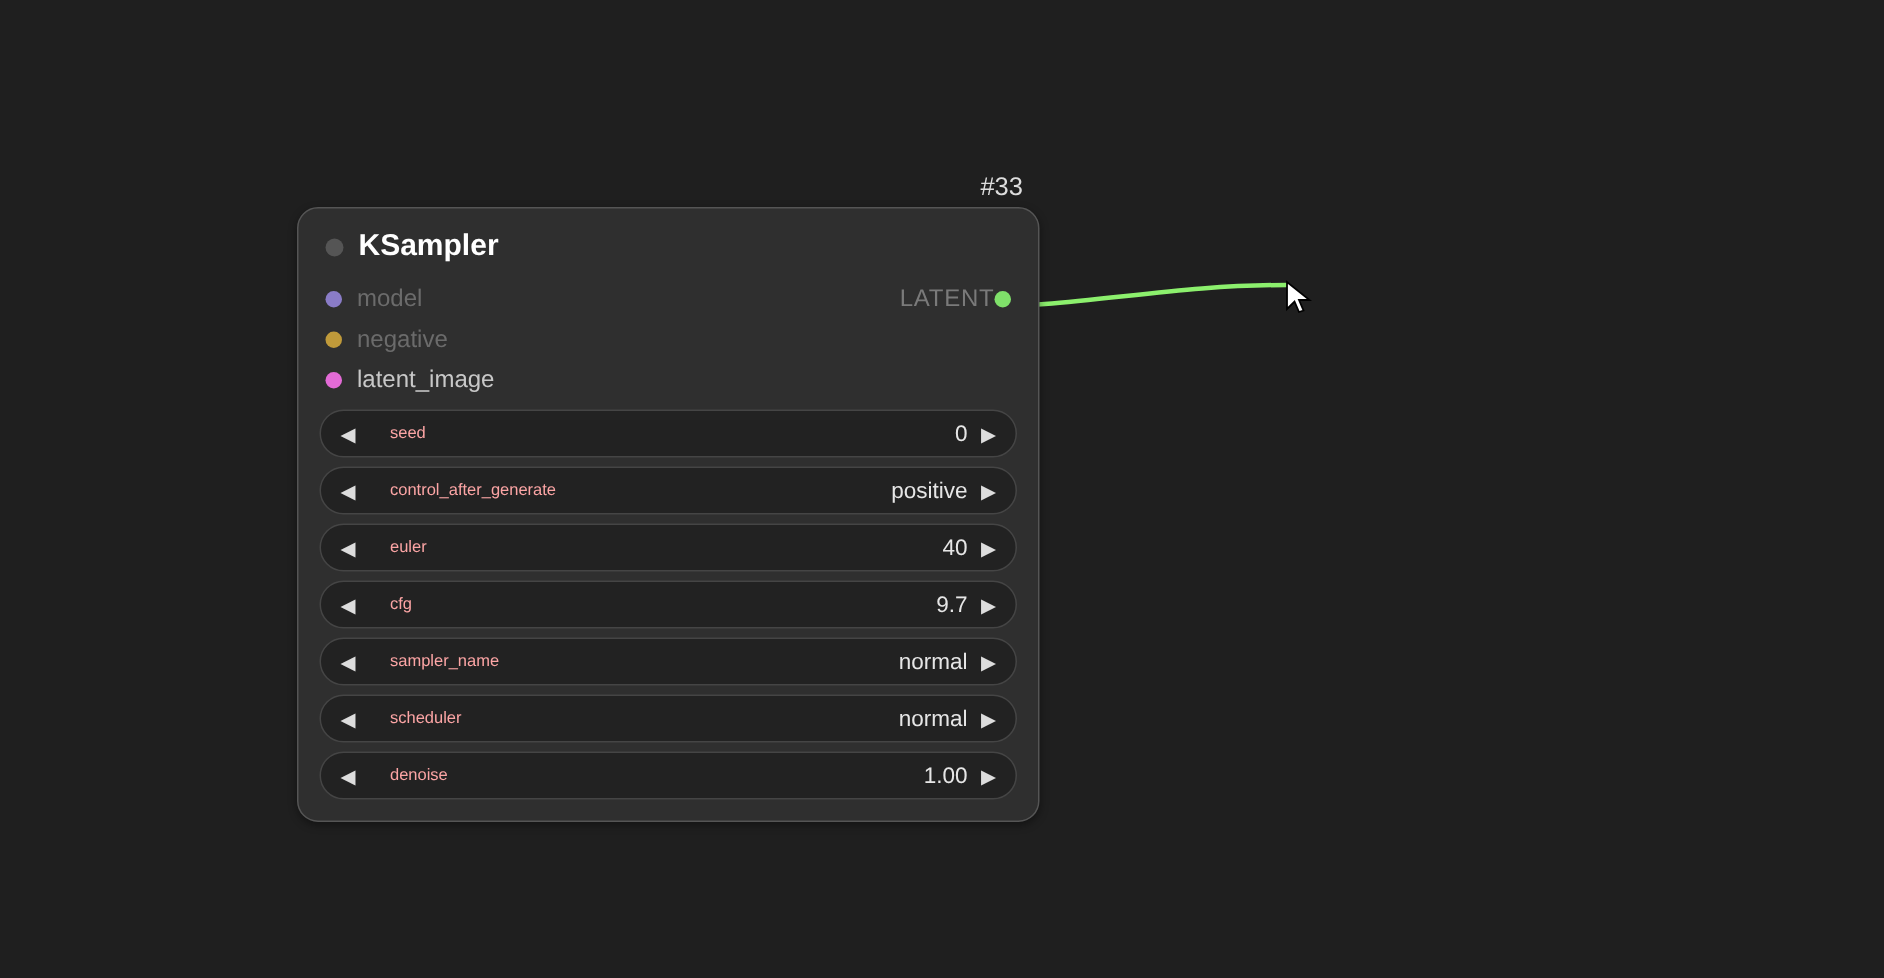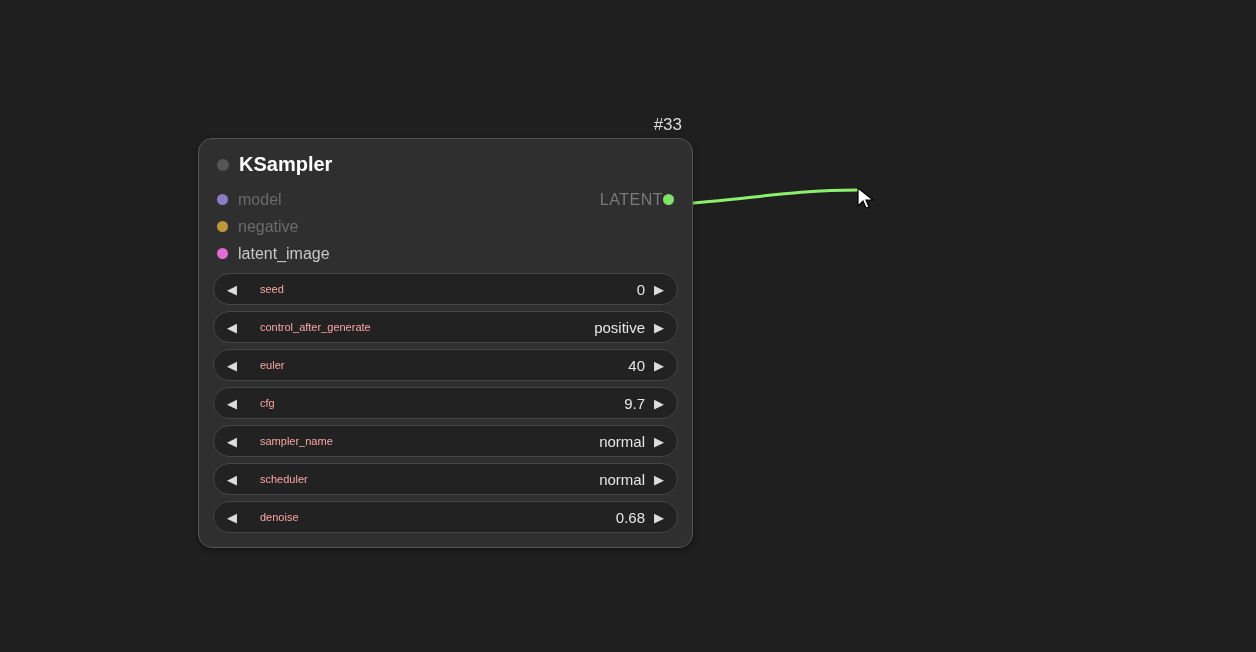--- a/index.html
+++ b/index.html
@@ -191,21 +191,21 @@
         <span class="arrow">◀</span>
         <span class="wlabel">scheduler</span>
         <span class="spacer"></span>
         <span class="wvalue">normal</span>
         <span class="arrow">▶</span>
       </div>
       <div class="widget">
         <span class="arrow">◀</span>
         <span class="wlabel">denoise</span>
         <span class="spacer"></span>
-        <span class="wvalue">0.68</span>
+        <span class="wvalue">1.00</span>
         <span class="arrow">▶</span>
       </div>
     </div>
   </div>
 
   <svg class="cursor" width="22" height="24">
     <path d="M2 2 L2 20 L7 15 L10 22 L13 21 L10 14 L17 14 Z" fill="#fff" stroke="#000" stroke-width="1.2"></path>
   </svg>
 
 </div>

